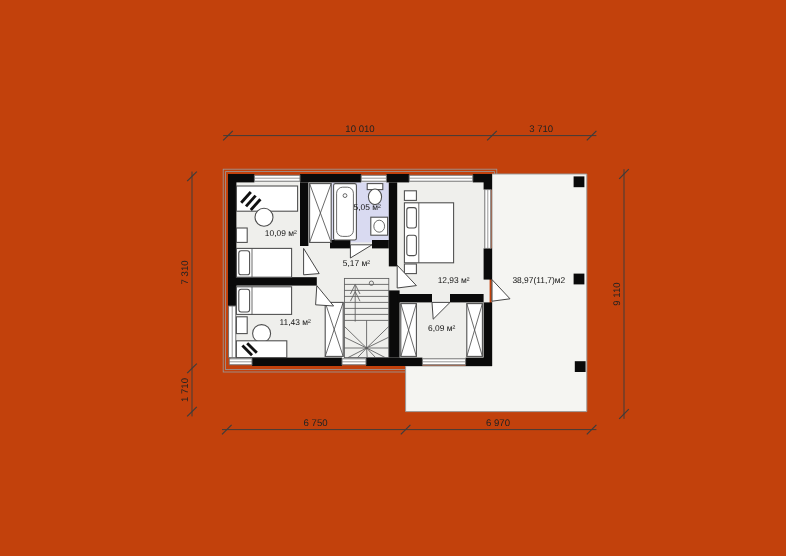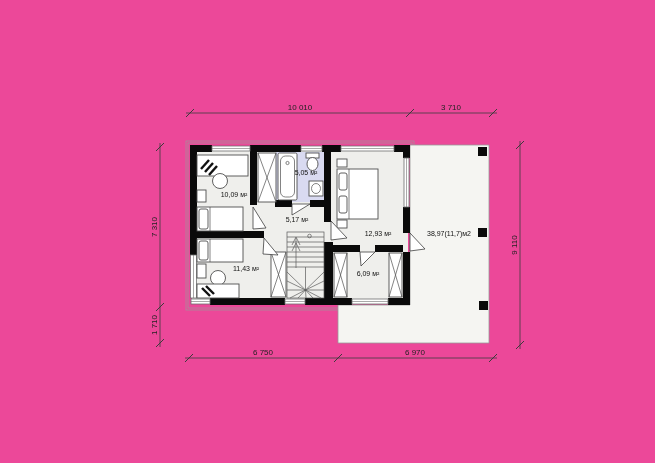--- a/index.html
+++ b/index.html
@@ -1,16 +1,16 @@
 <!DOCTYPE html>
 <html><head>
 <meta charset="utf-8">
 <style>
   html,body{margin:0;padding:0;background:#ffffff;}
-  #canvas{position:relative;width:655px;height:463px;background:#ec4899;overflow:hidden;
+  #canvas{position:relative;width:655px;height:463px;background:#c2410c;overflow:hidden;
           font-family:"Liberation Sans",sans-serif;}
   svg{position:absolute;left:0;top:0;}
   text{font-family:"Liberation Sans",sans-serif;}
   .wall{fill:#0a0a0a;}
   .floor{fill:#efefec;}
   .bathfloor{fill:#d9daf1;}
   .terrace{fill:#f5f5f2;stroke:#9a9a9a;stroke-width:0.8;}
   .facade{fill:none;stroke:#9a9a9a;stroke-width:0.7;}
   .win{fill:#ffffff;stroke:#6f6f6f;stroke-width:0.8;}
   .winline{stroke:#6f6f6f;stroke-width:0.6;}

